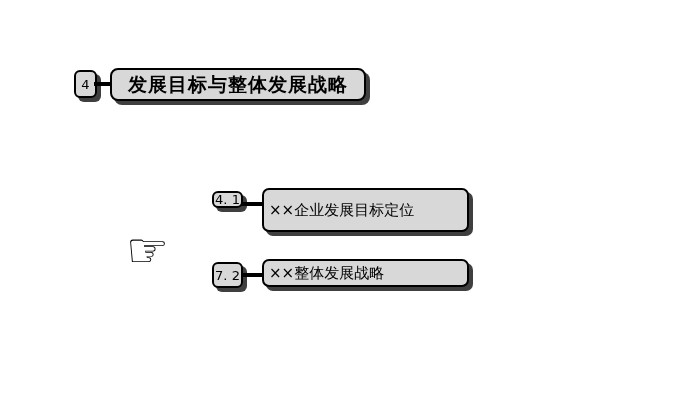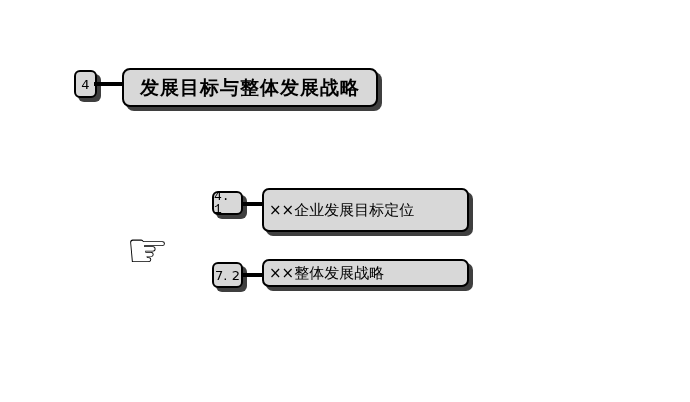--- a/index.html
+++ b/index.html
@@ -61,23 +61,23 @@
 </style>
 </head>
 <body>
 
 <div class="canvas">
 
   <div class="box num-box" style="left:74px; top:70px; width:23px; height:28px;">4</div>
 
   <div class="connector" style="left:94px; top:82px; width:32px;"></div>
 
-  <div class="box title-box" style="left:122px; top:68px; width:256px; height:39px;">发展目标与整体发展战略</div>
+  <div class="box title-box" style="left:110px; top:68px; width:256px; height:33px;">发展目标与整体发展战略</div>
 
-  <div class="box num-box" style="left:212px; top:191px; width:31px; height:24px;font-family:Liberation Mono, monospace;">4. 1</div>
+  <div class="box num-box" style="left:212px; top:191px; width:31px; height:17px;">4. 1</div>
 
   <div class="connector" style="left:241px; top:202px; width:25px;"></div>
 
   <div class="box label-box" style="left:262px; top:188px; width:207px; height:44px;">××企业发展目标定位</div>
 
   <div class="hand" style="left:126px; top:226px;">☞</div>
 
   <div class="box num-box" style="left:212px; top:262px; width:31px; height:26px;">7. 2</div>
 
   <div class="connector" style="left:241px; top:273px; width:25px;"></div>

